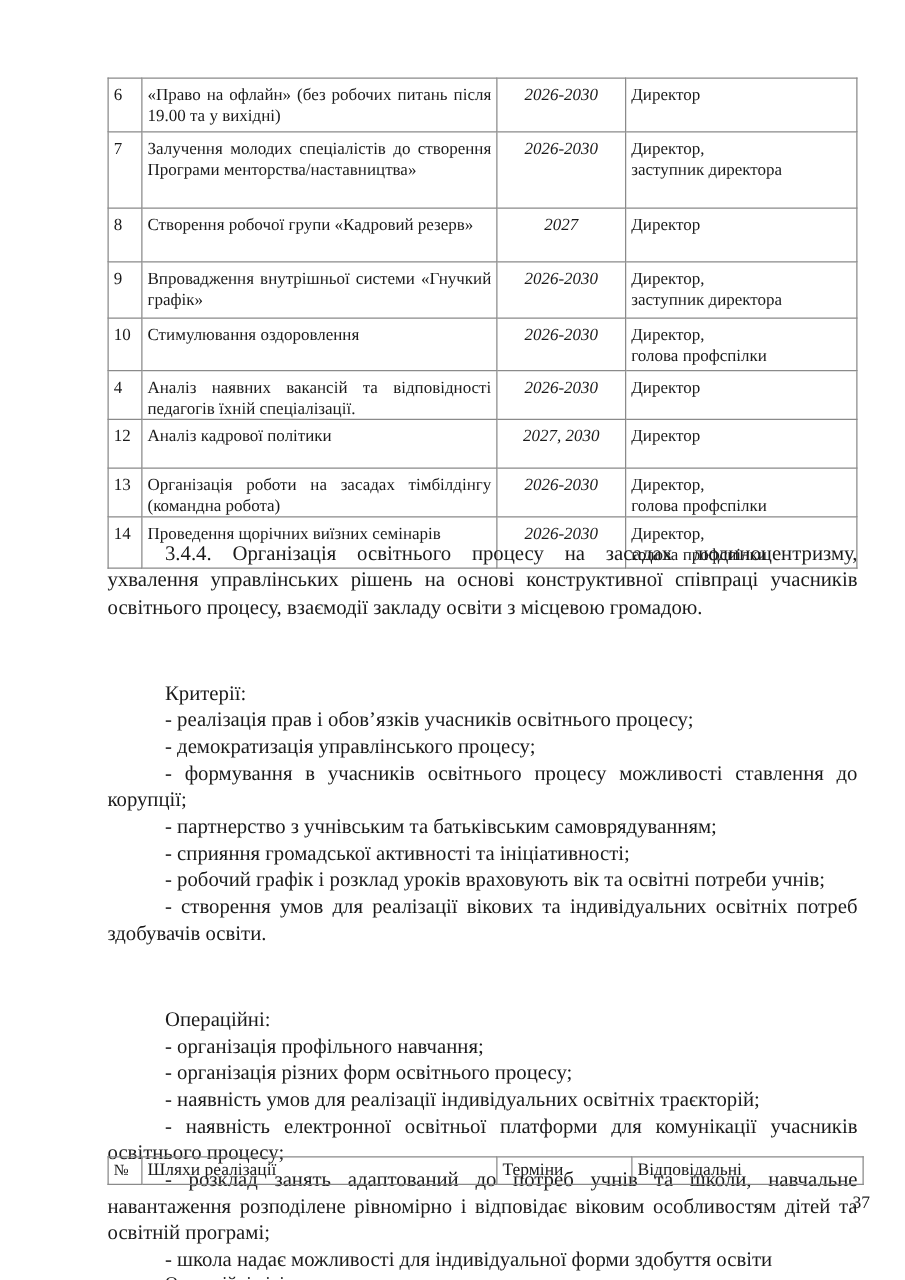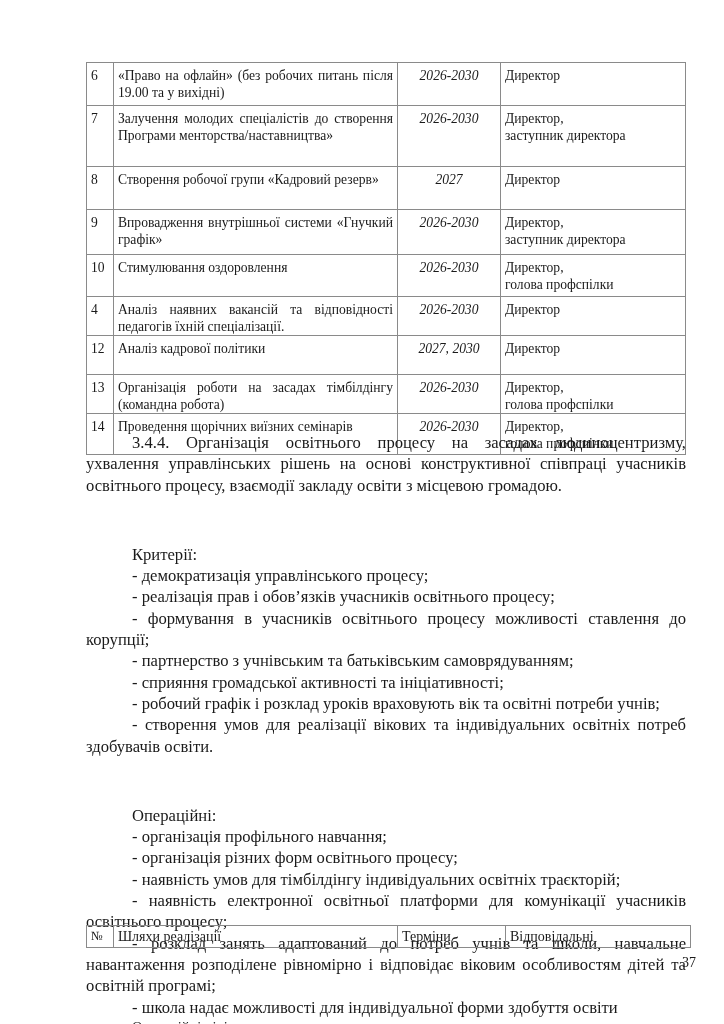--- a/index.html
+++ b/index.html
@@ -120,31 +120,31 @@
         <div>Директор,</div>
         <div>голова профспілки</div>
       </td>
     </tr>
   </tbody>
 </table>
 
 <div class="body-text" style="top:432px;">
   <p class="heading">3.4.4. Організація освітнього процесу на засадах людиноцентризму, ухвалення  управлінських рішень на основі конструктивної співпраці учасників освітнього процесу, взаємодії закладу освіти з місцевою громадою.</p>
   <p class="label">Критерії:</p>
+  <p class="ind">- реалізація прав і обов’язків учасників освітнього процесу;</p>
   <p class="ind">- демократизація управлінського процесу;</p>
-  <p class="ind">- реалізація прав і обов’язків учасників освітнього процесу;</p>
   <p class="ind">- формування в учасників освітнього процесу можливості ставлення до корупції;</p>
   <p class="ind">- партнерство з учнівським та батьківським самоврядуванням;</p>
   <p class="ind">- сприяння громадської активності та ініціативності;</p>
   <p class="ind">- робочий графік і розклад уроків враховують вік та освітні потреби учнів;</p>
   <p class="ind">- створення умов для реалізації вікових та індивідуальних освітніх потреб здобувачів освіти.</p>
   <p class="label">Операційні:</p>
   <p class="ind">-  організація профільного навчання;</p>
   <p class="ind">-  організація різних форм освітнього процесу;</p>
-  <p class="ind">- наявність умов для тімбілдінгу індивідуальних освітніх траєкторій;</p>
+  <p class="ind">- наявність умов для реалізації індивідуальних освітніх траєкторій;</p>
   <p class="ind">- наявність електронної освітньої платформи для комунікації учасників освітнього процесу;</p>
   <p class="ind">- розклад занять адаптований до потреб учнів та школи, навчальне навантаження розподілене рівномірно і відповідає віковим особливостям дітей та освітній програмі;</p>
   <p class="ind">- школа надає можливості для індивідуальної форми здобуття освіти</p>
   <p class="small">Операційні цілі:</p>
 </div>
 
 <table class="tbl" id="tbl-bottom">
   <colgroup>
       <col class="col-num">
       <col class="col-act">

